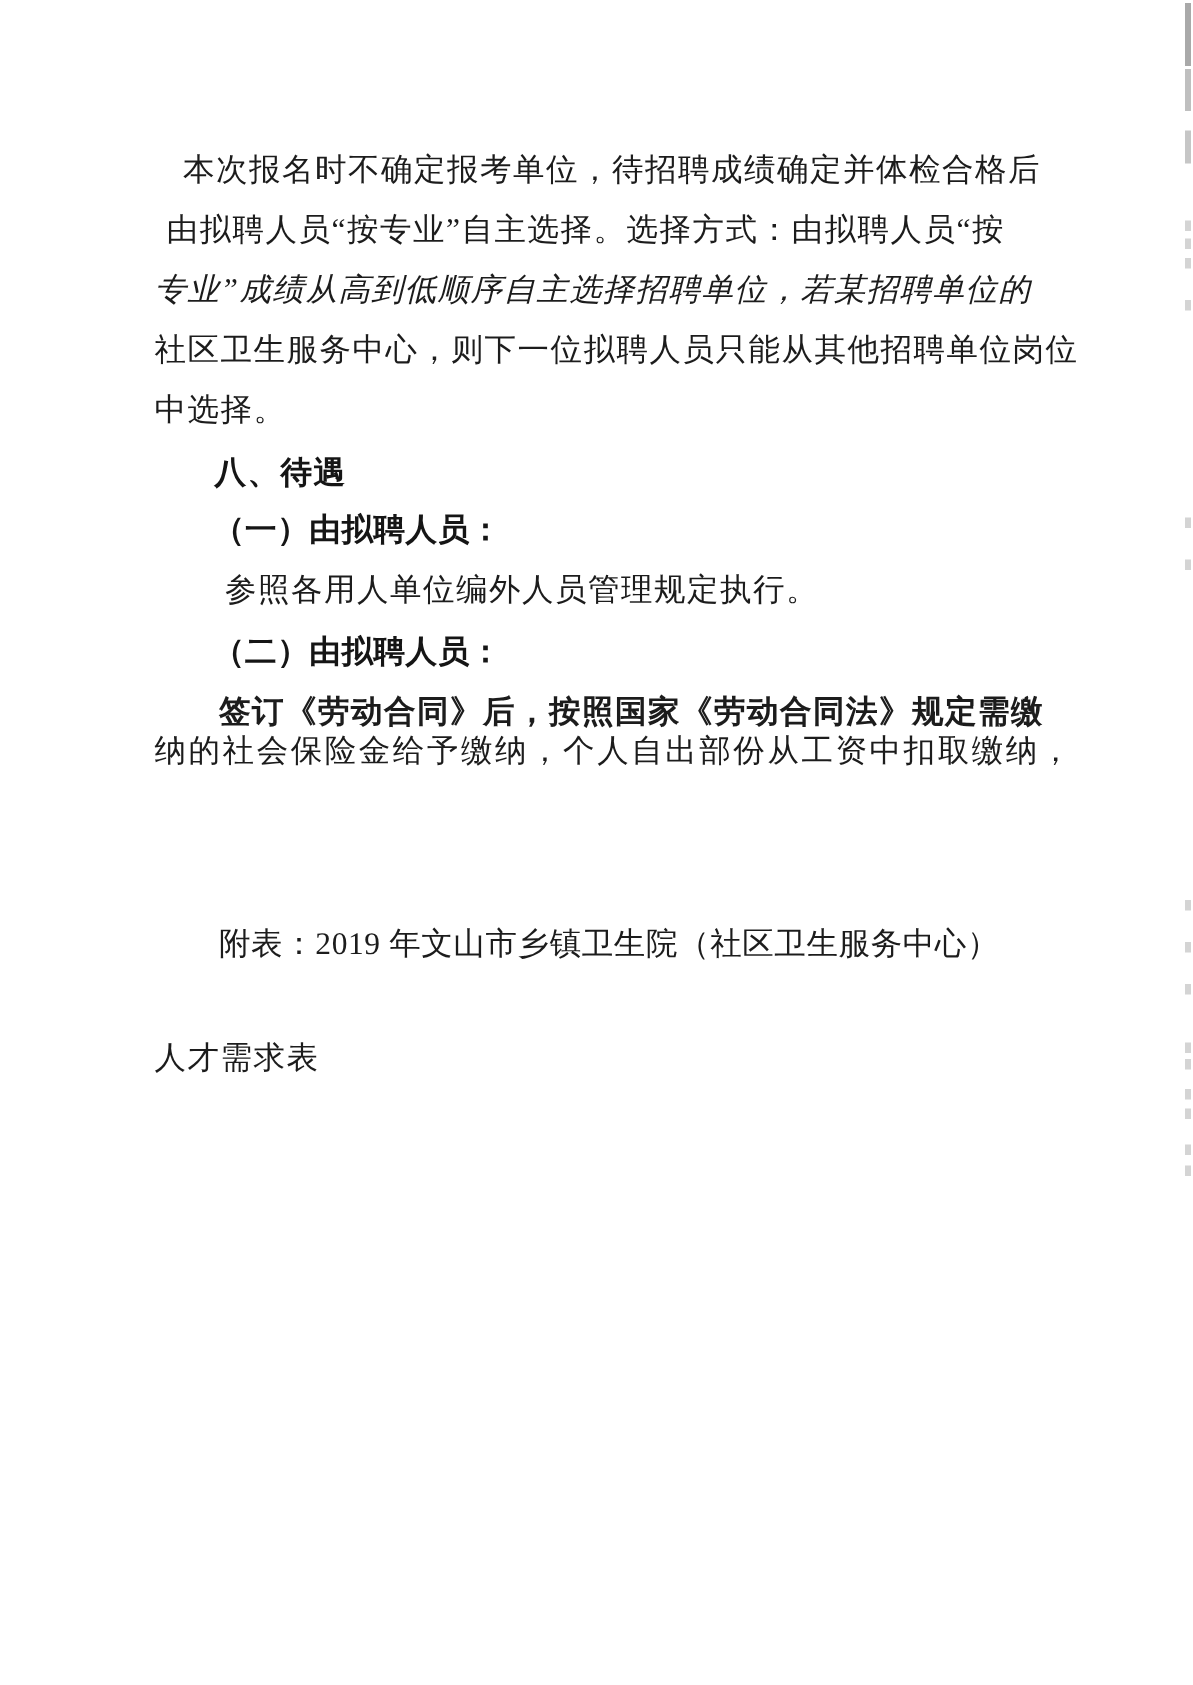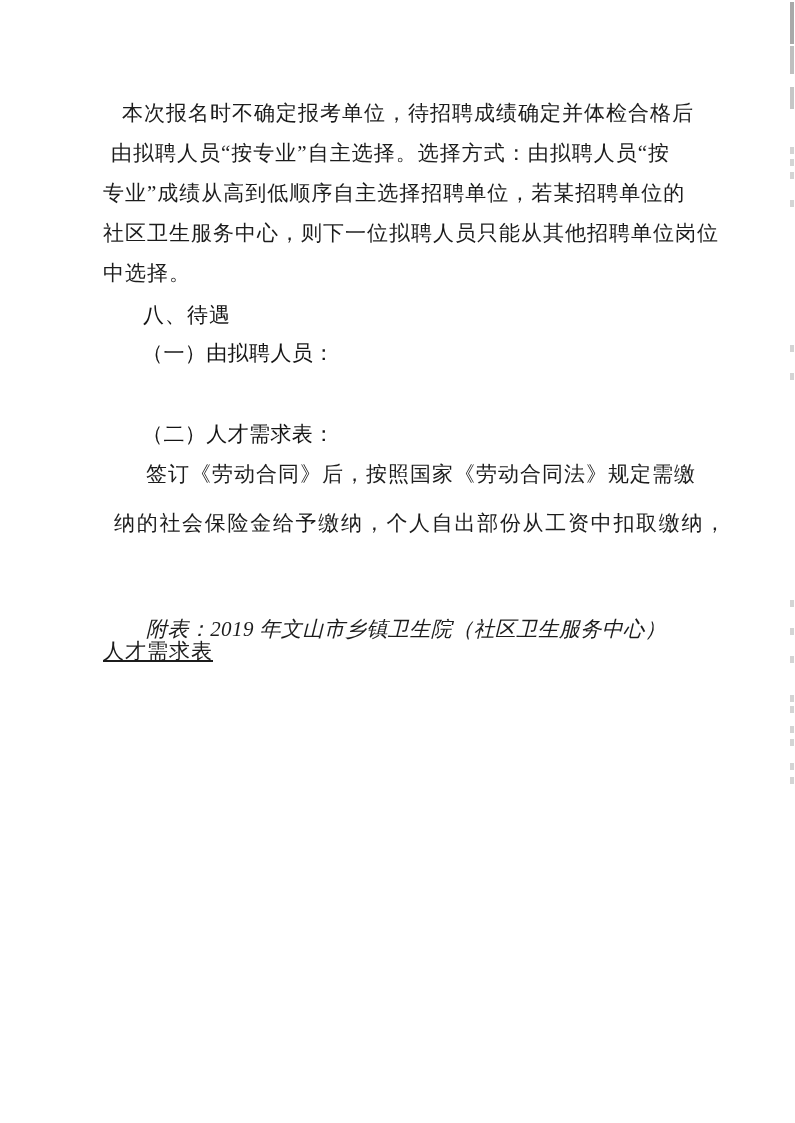--- a/index.html
+++ b/index.html
@@ -17,21 +17,21 @@
   }
   .line {
     position: absolute;
     font-size: 21px;
     line-height: 27px;
     letter-spacing: 1px;
     color: #1c1c1c;
     white-space: nowrap;
   }
   .heading {
-    font-weight: normal;
+    font-weight: bold;
     color: #151515;
   }
   .ls-wide { letter-spacing: 1.7px; }
   .ls-tight { letter-spacing: 0.4px; }
   .pagenum {
     position: absolute;
     top: 1040px;
     left: 636px;
     width: 60px;
     text-align: center;
@@ -50,34 +50,35 @@
   .artifact.strip2 { top: 46px; height: 28px; background: #bfbfbf; }
   .artifact.strip3 { top: 87px; height: 22px; background: #c6c6c6; }
 </style>
 </head>
 <body>
 
 <div class="page">
 
   <div class="line" style="top:100px; left:122px;">本次报名时不确定报考单位，待招聘成绩确定并体检合格后</div>
   <div class="line" style="top:140px; left:111px;">由拟聘人员“按专业”自主选择。选择方式：由拟聘人员“按</div>
-  <div class="line" style="top:180px; left:103px;">专业”成绩从高到低顺序自主选择招聘单位，若某招聘单位的</div>
+  <div class="line" style="top:180px; left:103px;font-style:italic;">专业”成绩从高到低顺序自主选择招聘单位，若某招聘单位的</div>
   <div class="line" style="top:220px; left:103px;">社区卫生服务中心，则下一位拟聘人员只能从其他招聘单位岗位</div>
   <div class="line" style="top:260px; left:103px;text-align:right;">中选择。</div>
 
   <div class="line heading" style="top:302px; left:143px;">八、待遇</div>
 
   <div class="line heading ls-tight" style="top:340px; left:142px;">（一）由拟聘人员：</div>
+  <div class="line" style="top:380px; left:150px;">参照各用人单位编外人员管理规定执行。</div>
 
-  <div class="line heading ls-tight" style="top:421px; left:142px;">（二）人才需求表：</div>
-  <div class="line" style="top:461px; left:146px;">签订《劳动合同》后，按照国家《劳动合同法》规定需缴</div>
-  <div class="line ls-wide" style="top:510px; left:103px;margin-left:11px;">纳的社会保险金给予缴纳，个人自出部份从工资中扣取缴纳，</div>
+  <div class="line heading ls-tight" style="top:421px; left:142px;">（二）由拟聘人员：</div>
+  <div class="line" style="top:461px; left:146px;font-weight:bold;">签订《劳动合同》后，按照国家《劳动合同法》规定需缴</div>
+  <div class="line ls-wide" style="top:487px; left:103px;">纳的社会保险金给予缴纳，个人自出部份从工资中扣取缴纳，</div>
 
-  <div class="line ls-tight" style="top:616px; left:146px;font-style:italic;">附表：2019 年文山市乡镇卫生院（社区卫生服务中心）</div>
-  <div class="line" style="top:638px; left:103px;text-decoration:underline;">人才需求表</div>
+  <div class="line ls-tight" style="top:616px; left:146px;">附表：2019 年文山市乡镇卫生院（社区卫生服务中心）</div>
+  <div class="line" style="top:692px; left:103px;">人才需求表</div>
 
   <div class="pagenum">- 5 -</div>
 
   <div class="artifact strip1"></div>
   <div class="artifact strip2"></div>
   <div class="artifact strip3"></div>
   <div class="artifact" style="top:147px;"></div>
   <div class="artifact" style="top:159px;"></div>
   <div class="artifact" style="top:172px;"></div>
   <div class="artifact" style="top:200px;"></div>

